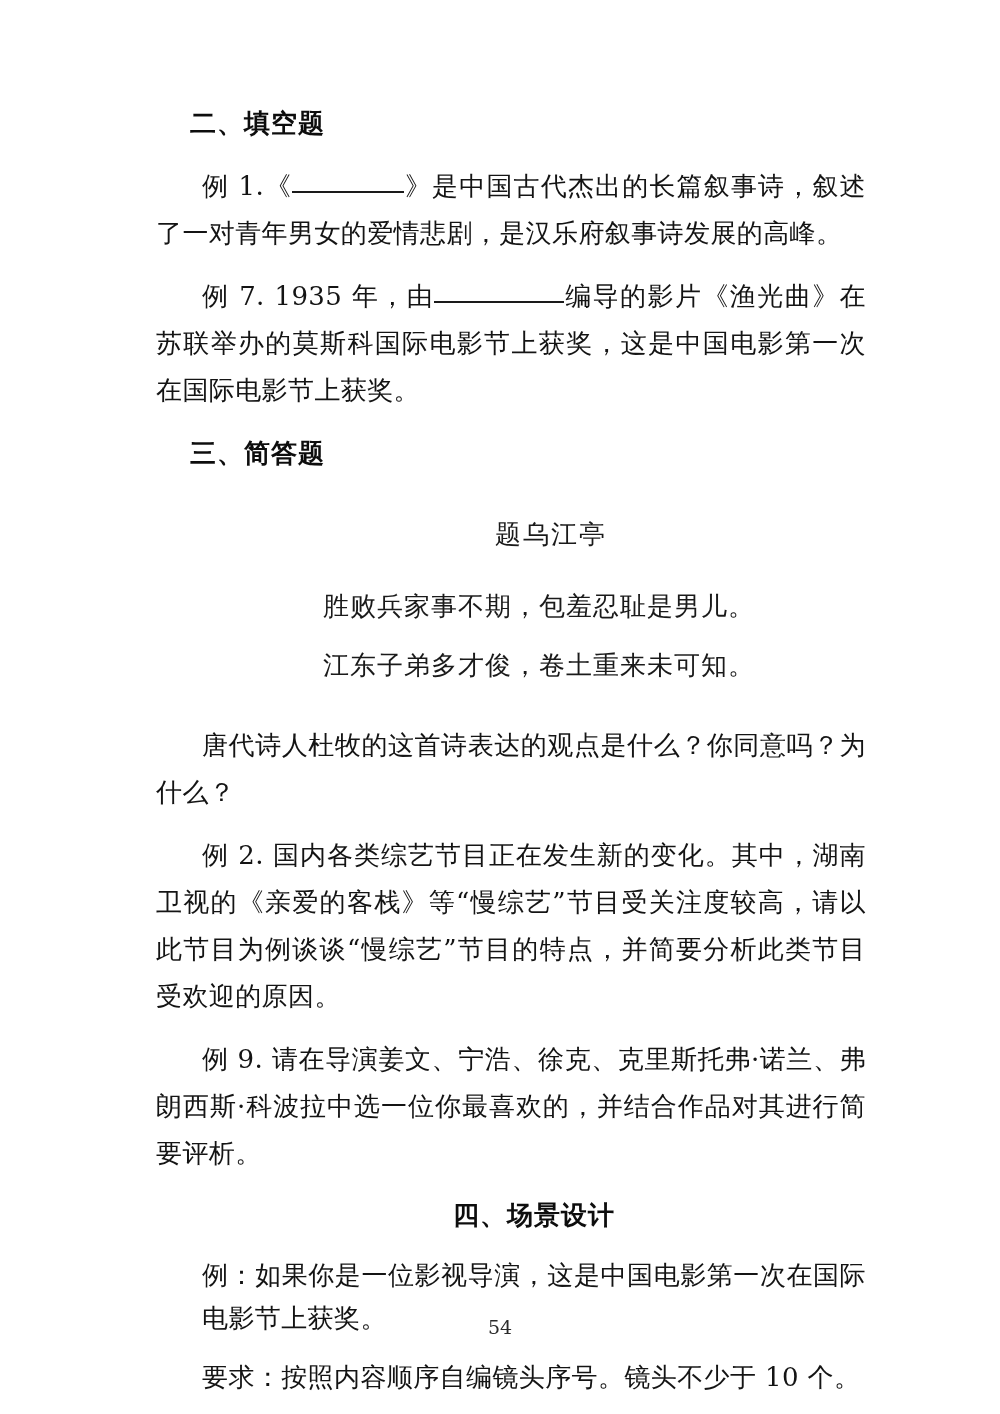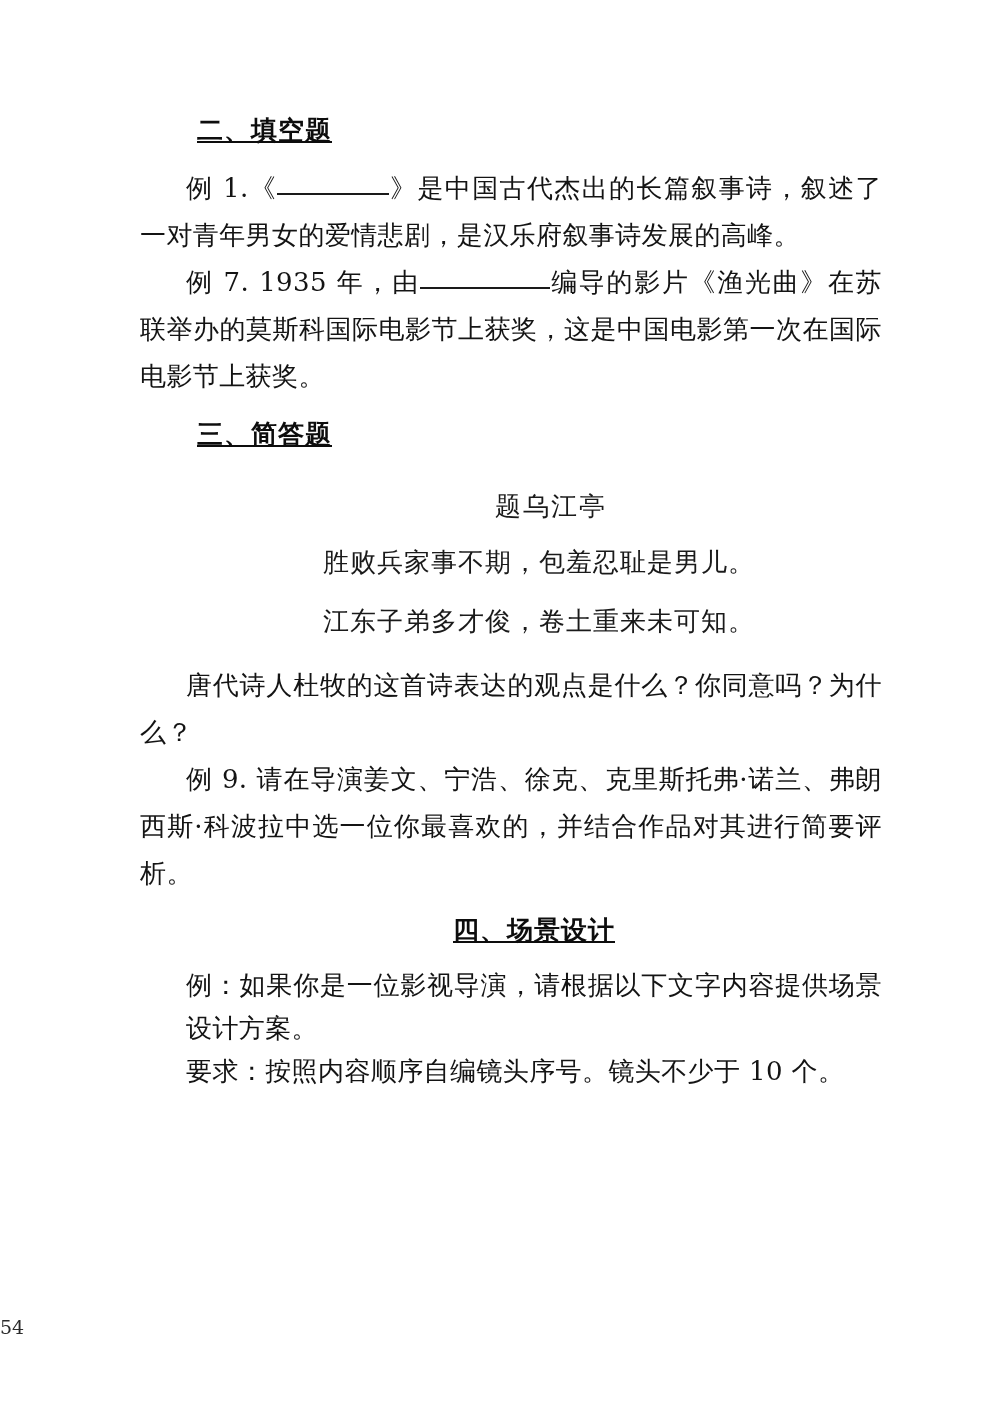--- a/index.html
+++ b/index.html
@@ -33,34 +33,33 @@
   }
 
   
   .heading {
     font-family: "DejaVu Sans", "Liberation Sans", sans-serif;
     font-weight: bold;
     font-size: 26px;
     line-height: 47px;
     letter-spacing: 1px;
     text-indent: 46px;
-    margin: 11px;
+    margin: 4px;
     color: #0d0d0d;
-    text-decoration: underline;
   }
   .heading.tight {
     line-height: 43px;
   }
 
   
   .para {
     font-size: 26px;
     line-height: 47px;
     letter-spacing: 0.4px;
-    margin: 0;
+    margin: 16px;
     text-align: justify;
     text-justify: inter-ideograph;
     text-indent: 46px;
     color: #141414;
   }
 
   
   .block-tight {
     position: relative;
     left: 0;
@@ -72,21 +71,21 @@
   }
   .block-tight .heading {
     line-height: 45px;
     text-align: center;
   }
 
   
   .poem-title {
     font-size: 26px;
     line-height: 47px;
-    margin: 0;
+    margin: 16px;
     text-align: center;
     padding-left: 80px;
     letter-spacing: 2px;
   }
   .poem-line {
     font-size: 26px;
     line-height: 47px;
     margin: 3px;
     padding-left: 180px;
     letter-spacing: 1px;
@@ -104,20 +103,21 @@
   }
   .blank.b1 { width: 112px; }
   .blank.b2 { width: 130px; }
 
   
   .page-number {
     position: absolute;
     left: 0;
     right: 0;
     top: 1316px;
+    text-align: center;
     font-size: 19px;
     font-family: "DejaVu Serif", "Liberation Serif", serif;
     color: #2b2b2b;
   }
 </style>
 </head>
 <body>
 
 <div class="page">
 
@@ -141,27 +141,28 @@
     <p class="poem-line">胜败兵家事不期，包羞忍耻是男儿。</p>
 
     <div class="spacer-xs"></div>
 
     <p class="poem-line">江东子弟多才俊，卷土重来未可知。</p>
 
     <div class="spacer-sm"></div>
 
     <p class="para">唐代诗人杜牧的这首诗表达的观点是什么？你同意吗？为什么？</p>
 
+    <p class="para">例 2. 国内各类综艺节目正在发生新的变化。其中，湖南卫视的《亲爱的客栈》等“慢综艺”节目受关注度较高，请以此节目为例谈谈“慢综艺”节目的特点，并简要分析此类节目受欢迎的原因。</p>
 
     <p class="para">例 9. 请在导演姜文、宁浩、徐克、克里斯托弗·诺兰、弗朗西斯·科波拉中选一位你最喜欢的，并结合作品对其进行简要评析。</p>
 
     <div class="block-tight">
       <h2 class="heading tight">四、场景设计</h2>
 
-      <p class="para">例：如果你是一位影视导演，请根据以下文字内容提供场景设计方案。</p>
+      <p class="para">例：如果你是一位影视导演，这是中国电影第一次在国际电影节上获奖。</p>
 
       <p class="para">要求：按照内容顺序自编镜头序号。镜头不少于 10 个。</p>
     </div>
 
   </div>
 
   <div class="page-number">54</div>
 
 </div>
 

